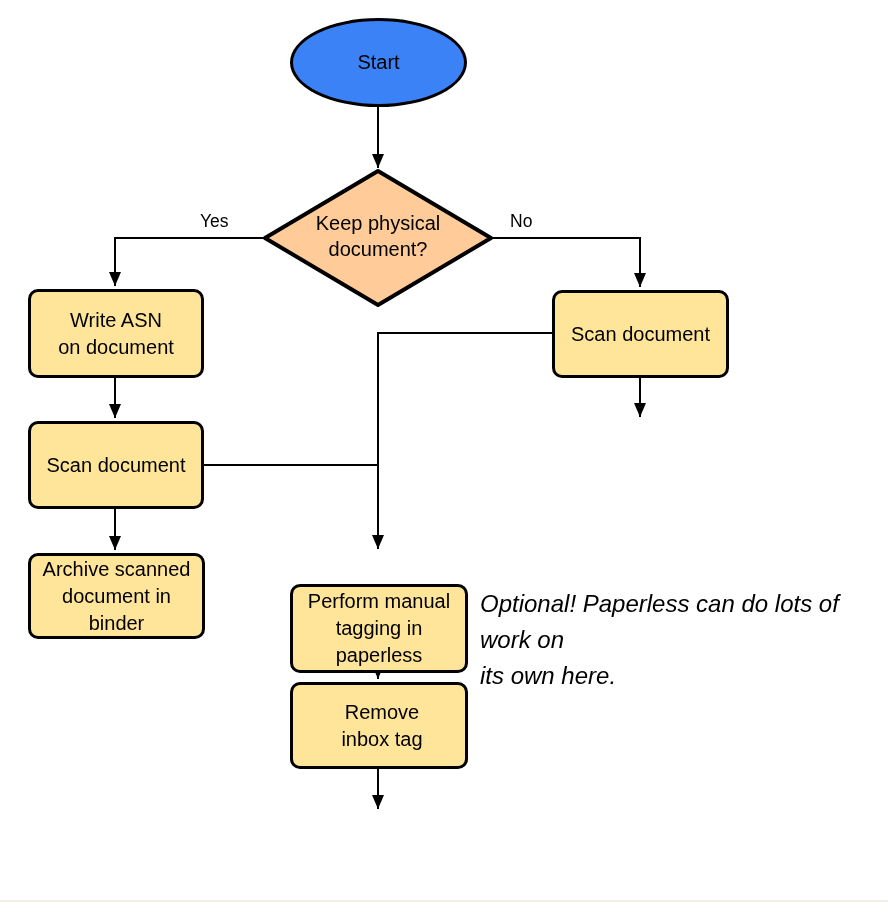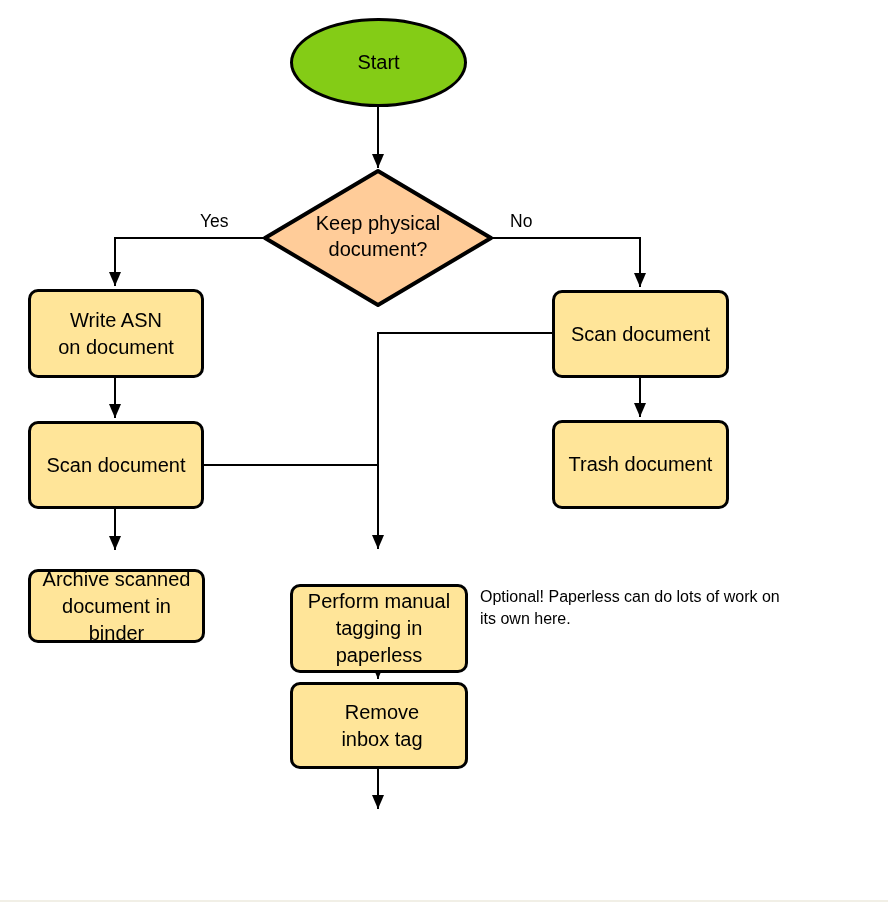--- a/index.html
+++ b/index.html
@@ -10,31 +10,31 @@
   .layer{position:absolute;left:0;top:0;width:888px;height:907px;}
   .node{
     position:absolute;display:flex;align-items:center;justify-content:center;
     text-align:center;white-space:pre-line;font-size:20px;line-height:27px;
     box-sizing:border-box;
   }
   .process{
     background:#ffe599;border:3px solid #000000;border-radius:10px;
   }
   .terminal{
-    background:#84cc16;border:3px solid #000000;border-radius:50%;text-align:right;
+    background:#3b82f6;border:3px solid #000000;border-radius:50%;text-align:right;
   }
   .decision-label{
     position:absolute;display:flex;align-items:center;justify-content:center;
     text-align:center;white-space:pre-line;font-size:20px;line-height:26px;
   }
   .edge-label{
     position:absolute;font-size:17.5px;line-height:20px;
   }
   .note{
-    position:absolute;font-size:16px;line-height:22px;
+    position:absolute;font-style:italic;font-size:24px;line-height:36px;
     white-space:pre-line;
   }
   .bottom-rule{
     position:absolute;left:0;top:900px;width:888px;height:2px;background:#f1efe6;
   }
   svg path.edge{stroke:#000000;stroke-width:2;fill:none;}
 </style>
 </head>
 <body>
 
@@ -65,26 +65,25 @@
 
   <div class="decision-label" style="left:278px;top:209px;width:200px;height:54px;">Keep physical
 document?</div>
 
   <span class="edge-label" style="left:200px;top:211px;">Yes</span>
   <span class="edge-label" style="left:510px;top:211px;">No</span>
 
   <div class="node process" style="left:28px;top:289px;width:176px;height:89px;">Write ASN
 on document</div>
   <div class="node process" style="left:28px;top:421px;width:176px;height:88px;">Scan document</div>
-  <div class="node process" style="left:28px;top:553px;width:177px;height:74px;margin-top:16px;">Archive scanned
+  <div class="node process" style="left:28px;top:553px;width:177px;height:86px;">Archive scanned
 document in
 binder</div>
 
   <div class="node process" style="left:552px;top:290px;width:177px;height:88px;">Scan document</div>
-  <div class="node process" style="left:552px;top:420px;width:177px;height:89px;">Trash document</div>
 
   <div class="node process" style="left:290px;top:552px;width:178px;height:89px;margin-top:32px;">Perform manual
 tagging in
 paperless</div>
   <div class="node process" style="left:290px;top:682px;width:178px;height:87px;padding-left:6px;">Remove
 inbox tag</div>
 
   <div class="note" style="left:480px;top:586px;width:408px;">Optional! Paperless can do lots of work on
 its own here.</div>
 

